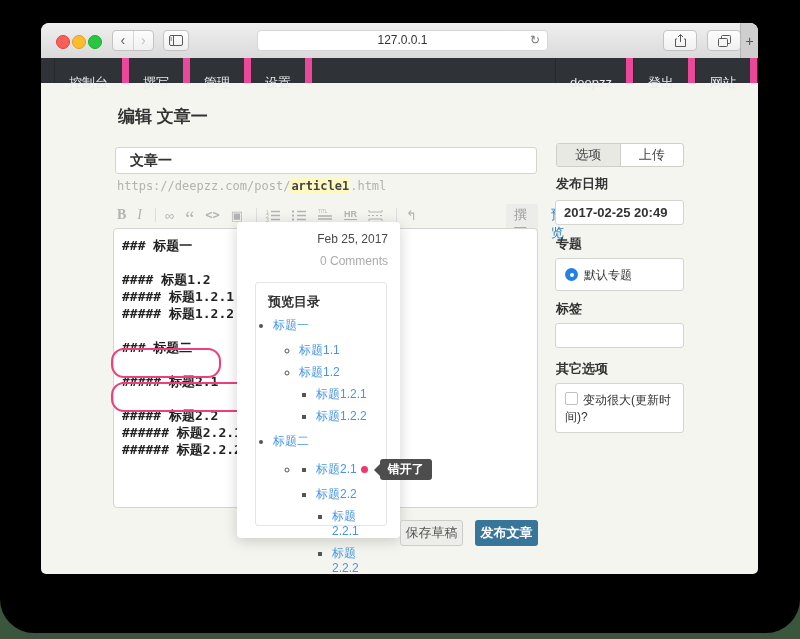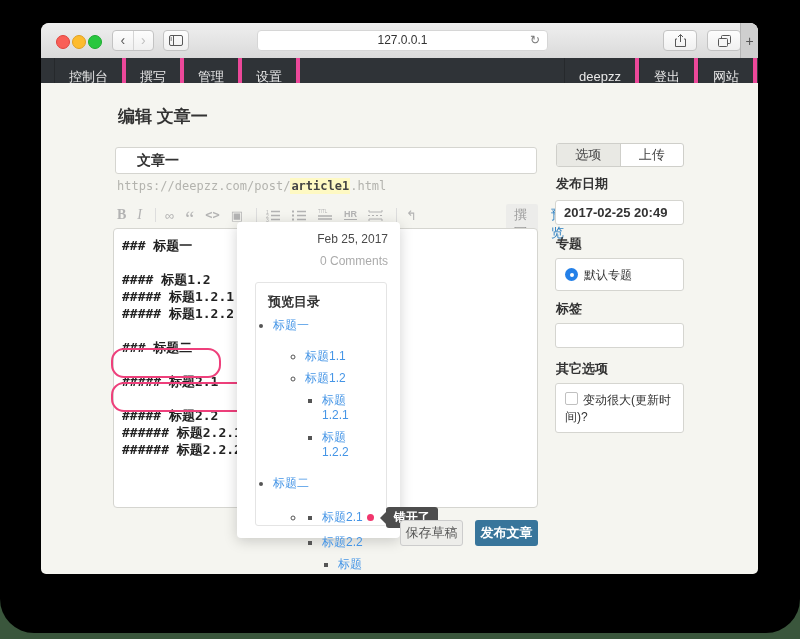--- a/index.html
+++ b/index.html
@@ -29,30 +29,30 @@
     font-size:12px;color:#333;line-height:19px;}
   .reload{position:absolute;right:7px;top:0;font-size:12px;color:#777;line-height:19px;}
   .sharebtn{left:622px;width:34px;}
   .tabsbtn{left:666px;width:34px;}
   .newtab{position:absolute;right:0;top:0;width:18px;height:35px;background:#cfcfcf;
     border-left:1px solid #b5b5b5;border-radius:0 8px 0 0;color:#555;font-size:14px;
     display:flex;align-items:center;justify-content:center;box-sizing:border-box;}
   
   .navbar{position:absolute;left:0;top:35px;width:100%;height:25px;background:#2f3337;
     display:flex;align-items:stretch;}
-  .nav-item{padding:6px 14px;line-height:25px;font-size:13px;color:#e8e8e8;
-    border-right:4px solid #ec4899;cursor:pointer;}
+  .nav-item{padding:12px 14px;line-height:25px;font-size:13px;color:#e8e8e8;
+    border-right:7px solid #ec4899;cursor:pointer;}
   .nav-item:first-child{border-left:1px solid #26292c;margin-left:13px;}
   .nav-right{position:absolute;right:1px;top:0;height:25px;display:flex;}
   .nav-right .nav-item{border-left:1px solid #26292c;}
   
   .content{position:absolute;left:0;top:60px;width:717px;height:491px;}
   .page-heading{position:absolute;left:77px;top:22px;font-size:17px;font-weight:bold;color:#333;}
   .title-input{position:absolute;left:74px;top:64px;width:422px;height:27px;box-sizing:border-box;
-    border:1px solid #d5d5d0;border-radius:3px;background:#fff;padding:0 21px;
+    border:1px solid #d5d5d0;border-radius:3px;background:#fff;padding:0 14px;
     font-size:14px;font-weight:bold;color:#333;font-family:"Liberation Sans",sans-serif;}
   .url-line{position:absolute;left:76px;top:96px;font-family:"DejaVu Sans Mono",monospace;
     font-size:12px;color:#b3b3ae;}
   .url-slug{background:#fef9c3;color:#444;font-weight:bold;padding:1px 1px;}
   
   .toolbar{position:absolute;left:76px;top:121px;width:421px;height:22px;display:flex;
     align-items:center;color:#b3b3b3;}
   .tool{margin-right:11px;font-size:13px;cursor:pointer;display:inline-flex;align-items:center;}
   .tool-b{font-family:"Liberation Serif",serif;font-weight:bold;font-size:14px;}
   .tool-i{font-family:"Liberation Serif",serif;font-style:italic;font-size:14px;}
@@ -74,21 +74,21 @@
   .arrow-svg{position:absolute;left:194px;top:338px;}
   
   .overlay{position:absolute;left:196px;top:139px;width:163px;height:316px;background:#fff;
     border-radius:4px;box-shadow:0 3px 14px rgba(0,0,0,0.18);}
   .ov-date{position:absolute;right:12px;top:10px;font-size:12px;color:#4a4a4a;}
   .ov-comments{position:absolute;right:12px;top:32px;font-size:12px;color:#ababab;}
   .toc-box{position:absolute;left:18px;top:60px;width:132px;height:244px;box-sizing:border-box;
     background:#fff;border:1px solid #e4e4e4;border-radius:3px;}
   .toc-title{padding:10px 0 0 12px;font-size:13px;font-weight:bold;color:#333;}
   .toc ul{list-style:disc;margin:4px 0 0 0;padding-left:17px;color:#555;}
-  .toc ul ul{list-style:circle;margin:16px;padding-left:16px;}
+  .toc ul ul{list-style:circle;margin:10px;padding-left:16px;}
   .toc ul ul ul{list-style:square;margin:0;padding-left:17px;}
   .toc ul ul ul ul{list-style:square;margin:0;padding-left:16px;}
   .toc li{margin:7px 0;font-size:12px;line-height:15px;}
   .toc a{color:#4595e6;text-decoration:none;cursor:pointer;}
   .li-flag{white-space:nowrap;}
   .err-dot{display:inline-block;width:7px;height:7px;border-radius:50%;background:#f1366d;
     margin-left:4px;vertical-align:middle;}
   .tip{display:inline-block;position:relative;margin-left:12px;background:#4d4d4d;color:#fff;
     font-size:12px;font-weight:bold;padding:3px 8px;border-radius:3px;vertical-align:middle;}
   .tip:before{content:"";position:absolute;left:-6px;top:50%;margin-top:-6px;

